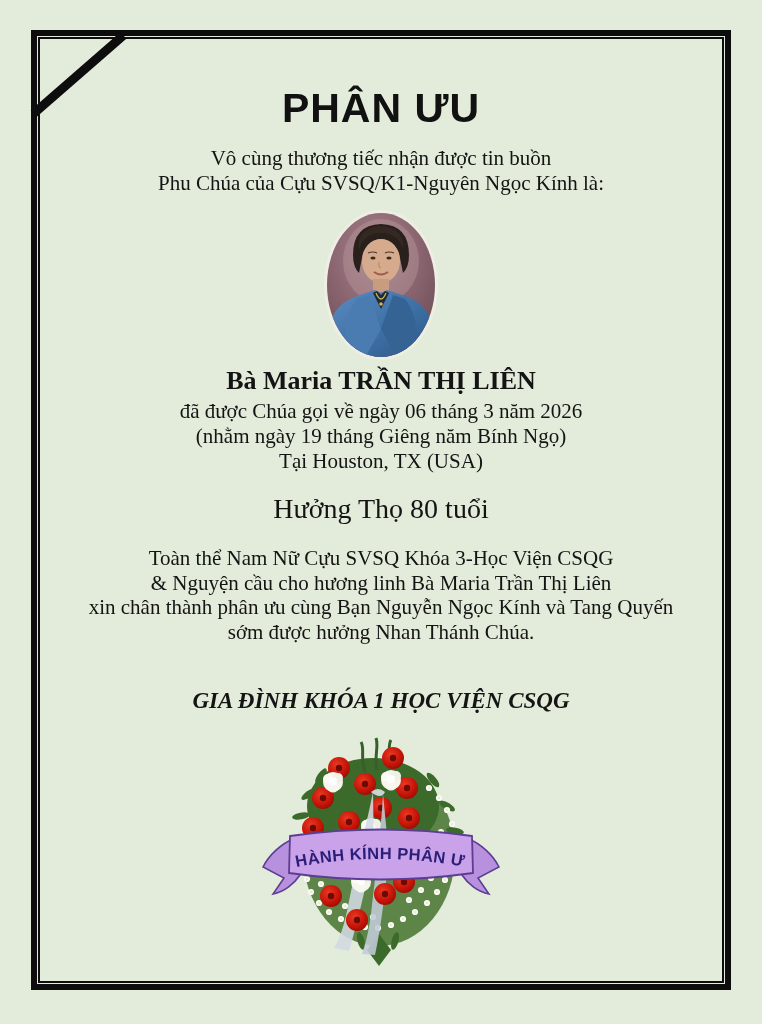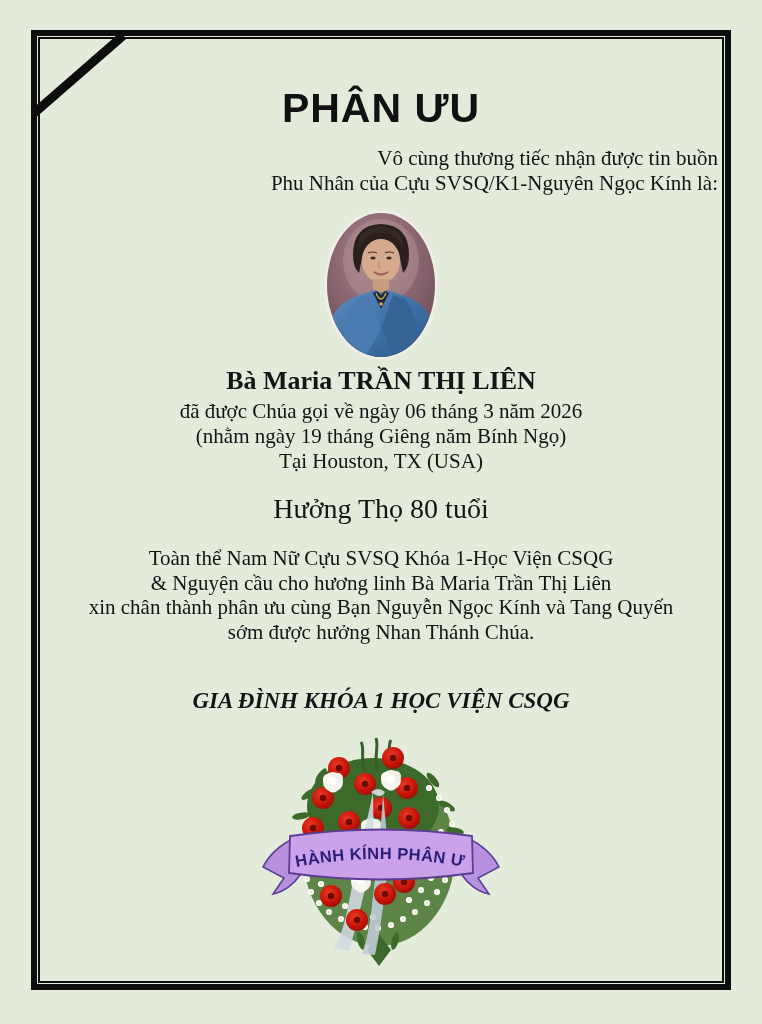--- a/index.html
+++ b/index.html
@@ -19,21 +19,21 @@
   .mourning-band {
     position:absolute; left:19px; top:70px; width:119px; height:9px;
     background:#0d0d0d; transform:rotate(-41deg);
   }
   .content { position:absolute; left:44px; top:0; width:674px; text-align:center; }
   .title {
     position:absolute; left:0; width:100%; top:88px;
     font-family:"Liberation Sans", sans-serif; font-weight:bold;
     font-size:41px; line-height:1; letter-spacing:1px; color:#111;
   }
-  .intro { position:absolute; left:0; width:100%; top:146px; font-size:21px; line-height:25px;text-align:right; }
+  .intro { position:absolute; left:0; width:100%; top:146px; font-size:21px; line-height:25px; }
   .portrait-wrap { position:absolute; left:0; width:100%; top:209px; height:152px; }
   .portrait-wrap svg { display:block; margin:0 auto; }
   .name { position:absolute; left:0; width:100%; top:367px; font-size:26px; font-weight:bold; line-height:1.1; }
   .details { position:absolute; left:0; width:100%; top:399px; font-size:21px; line-height:25px; }
   .age { position:absolute; left:0; width:100%; top:494px; font-size:28px; font-weight:normal; line-height:1.1; }
   .condolence { position:absolute; left:-20px; width:714px; top:546px; font-size:21px; line-height:24.5px; }
   .signoff { position:absolute; left:0; width:100%; top:687px; font-size:23px; font-weight:bold; line-height:27px;font-style:italic; }
   .wreath-wrap { position:absolute; left:0; width:100%; top:736px; height:234px; }
   .wreath-wrap svg { display:block; margin:0 auto; }
   .banner-text {
@@ -51,21 +51,21 @@
   </div>
 
   <div class="mourning-band"></div>
 
   <div class="content">
 
     <div class="title">PHÂN ƯU</div>
 
     <div class="intro">
       <div>Vô cùng thương tiếc nhận được tin buồn</div>
-      <div>Phu Nhân của Cựu SVSQ/K1-Nguyên Ngọc Kính là:</div>
+      <div>Phu Chúa của Cựu SVSQ/K1-Nguyên Ngọc Kính là:</div>
     </div>
 
     <div class="portrait-wrap">
       <svg width="116" height="152" viewBox="0 0 116 152">
         <defs>
           <radialGradient id="pbg" cx="45%" cy="30%" r="85%">
             <stop offset="0%" stop-color="#a8858d"></stop>
             <stop offset="45%" stop-color="#8a6570"></stop>
             <stop offset="100%" stop-color="#5e434b"></stop>
           </radialGradient>
@@ -106,21 +106,21 @@
 
     <div class="details">
       <div>đã được Chúa gọi về ngày 06 tháng 3 năm 2026</div>
       <div>(nhằm ngày 19 tháng Giêng năm Bính Ngọ)</div>
       <div>Tại Houston, TX (USA)</div>
     </div>
 
     <div class="age">Hưởng Thọ 80 tuổi</div>
 
     <div class="condolence">
-      <div>Toàn thể Nam Nữ Cựu SVSQ Khóa 1-Học Viện CSQG</div>
+      <div>Toàn thể Nam Nữ Cựu SVSQ Khóa 3-Học Viện CSQG</div>
       <div>&amp; Nguyện cầu cho hương linh Bà Maria Trần Thị Liên</div>
       <div>xin chân thành phân ưu cùng Bạn Nguyễn Ngọc Kính và Tang Quyến</div>
       <div>sớm được hưởng Nhan Thánh Chúa.</div>
     </div>
 
     <div class="signoff">
       <div>GIA ĐÌNH KHÓA 1 HỌC VIỆN CSQG</div>
     </div>
 
     <div class="wreath-wrap">

